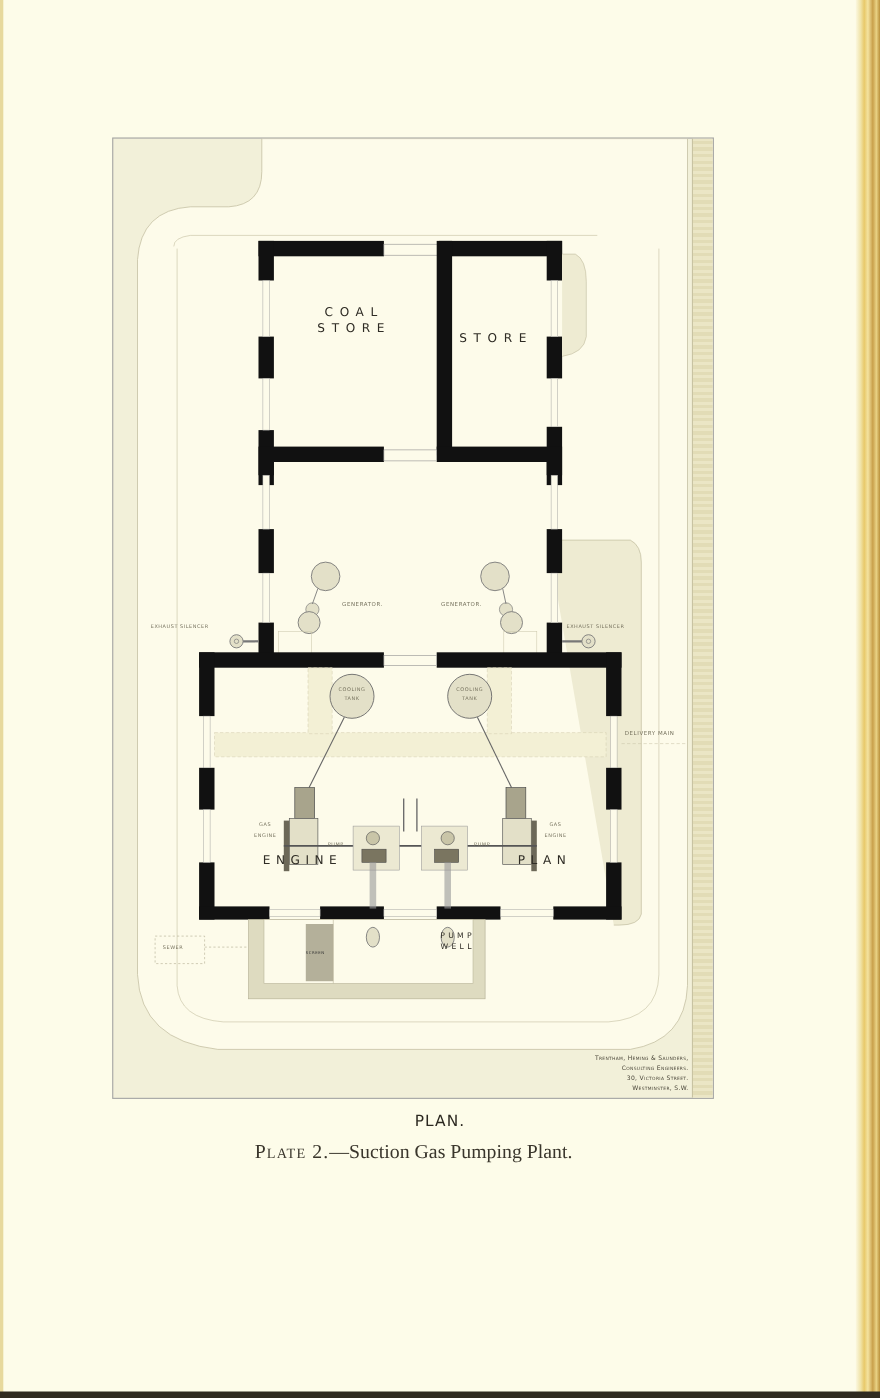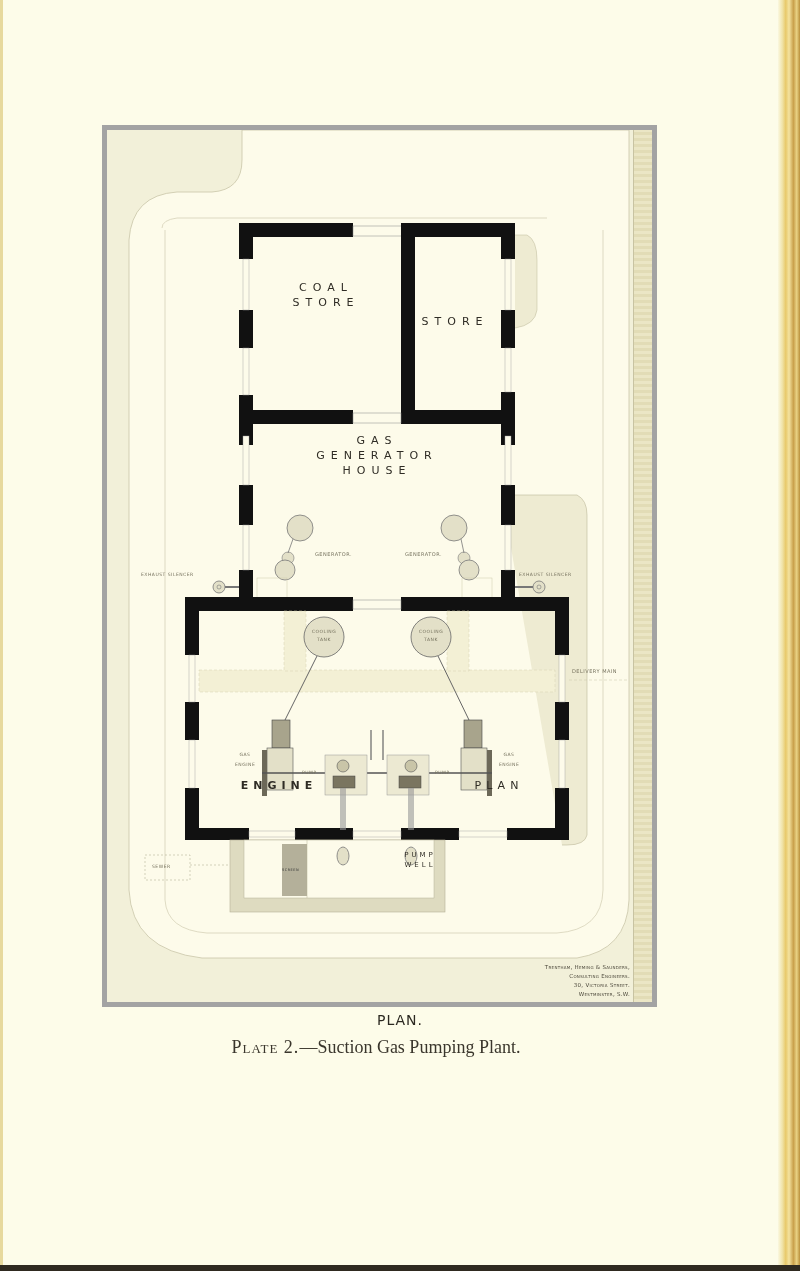--- a/index.html
+++ b/index.html
@@ -15,21 +15,21 @@
   .page-edge-bottom {
     position:absolute; left:0; bottom:0; width:800px; height:6px;
     background:#2f2a20;
   }
   .page-edge-left {
     position:absolute; left:0; top:0; width:3px; height:1271px; background:#e7d99d;
   }
   .plate {
     position:absolute; left:102px; top:125px; width:545px; height:872px;
     background:#f2f0d9;
-    border:5px solid #a3a3a3;
+    border:1px solid #a3a3a3;
     overflow:hidden;
   }
   .plate-right-strip {
     position:absolute; right:0; top:0; width:18px; height:100%;
     background:repeating-linear-gradient(0deg,#ebe6c5 0 3px,#e2dcb6 3px 6px);
     border-left:1px solid #c8c3a2;
   }
   svg { position:absolute; left:0; top:0; }
   .label {
     position:absolute; color:#2f2c25; letter-spacing:6px; text-align:center;
@@ -184,23 +184,22 @@
     <rect x="175" y="714" width="25" height="52" fill="#b4b09a"></rect>
     <line x1="200" y1="710" x2="200" y2="768" stroke="#b5b196" stroke-width="0.5"></line>
     <ellipse cx="236" cy="726" rx="6" ry="9" fill="#e3e0c8" stroke="#777" stroke-width="0.8"></ellipse>
     <ellipse cx="304" cy="726" rx="6" ry="9" fill="#e3e0c8" stroke="#777" stroke-width="0.8"></ellipse>
 
     <rect x="38" y="725" width="45" height="25" fill="none" stroke="#aaa58a" stroke-width="0.5" stroke-dasharray="2,2"></rect>
     <line x1="83" y1="735" x2="123" y2="735" stroke="#aaa58a" stroke-width="0.5" stroke-dasharray="2,2"></line>
   </svg>
 
   <div class="label" style="left:160px;top:150px;width:118px;">COAL STORE</div>
-  <div class="label" style="left:308px;top:184px;width:80px;">STORE</div>
-  <div class="label" style="left:200px;top:303px;width:140px;">GAS GENERATOR HOUSE</div>
-  <div class="label" style="left:132px;top:648px;width:80px;letter-spacing:5px;font-weight:bold;">ENGINE</div>
+  <div class="label" style="left:308px;top:174px;width:80px;">STORE</div>
+  <div class="label" style="left:132px;top:648px;width:80px;letter-spacing:5px;">ENGINE</div>
   <div class="label" style="left:352px;top:648px;width:80px;letter-spacing:5px;">PLAN</div>
   <div class="label" style="left:252px;top:720px;width:40px;font-size:7px;line-height:10px;letter-spacing:3px;margin-left:41px;">PUMP WELL</div>
 
   <div class="small-label" style="left:208px;top:421px;">GENERATOR.</div>
   <div class="small-label" style="left:298px;top:421px;">GENERATOR.</div>
   <div class="small-label" style="left:34px;top:442px;font-size:4.5px;">EXHAUST SILENCER</div>
   <div class="small-label" style="left:412px;top:442px;font-size:4.5px;">EXHAUST SILENCER</div>
   <div class="small-label" style="left:203px;top:498px;width:28px;white-space:normal;text-align:center;font-size:4.5px;line-height:8px;">COOLING TANK</div>
   <div class="small-label" style="left:310px;top:498px;width:28px;white-space:normal;text-align:center;font-size:4.5px;line-height:8px;">COOLING TANK</div>
   <div class="small-label" style="left:128px;top:620px;width:20px;white-space:normal;text-align:center;font-size:4.5px;line-height:10px;">GAS ENGINE</div>

